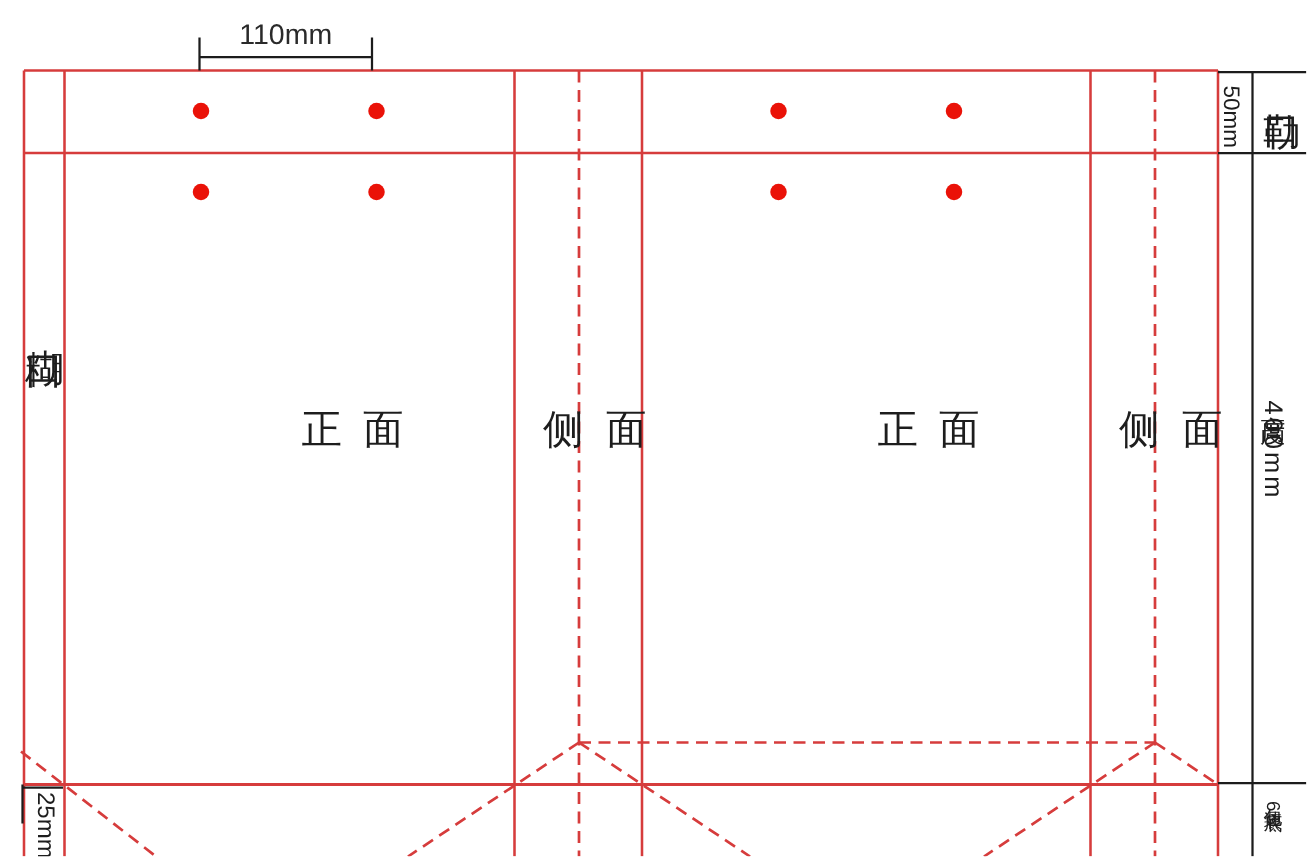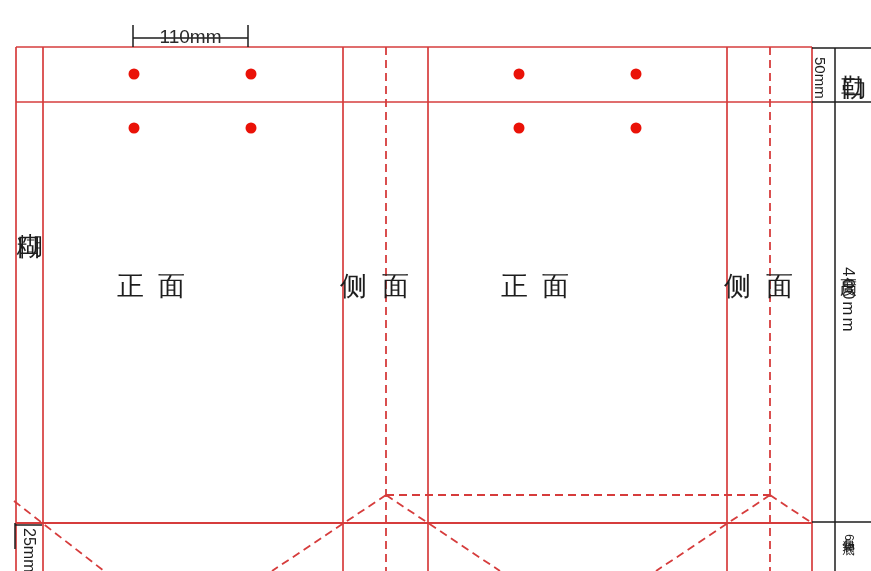--- a/index.html
+++ b/index.html
@@ -7,21 +7,21 @@
     position:relative; width:871px; height:571px; background:#ffffff;
     overflow:hidden; font-family:"Liberation Sans", sans-serif;
   }
   svg.dieline { position:absolute; left:0; top:0; }
   .red-solid  { stroke:var(--line,#d63c3c); stroke-width:1.7; fill:none; }
   .red-dash   { stroke:var(--line,#d63c3c); stroke-width:1.8; fill:none; stroke-dasharray:8 5; }
   .blk        { stroke:var(--dim,#1c1c1c);  stroke-width:1.5; fill:none; }
   .dot        { fill:var(--dot,#ea1208); }
   .lbl { position:absolute; color:#1d1d1d; white-space:nowrap; }
   .vtext { writing-mode:vertical-rl; text-orientation:mixed; line-height:1; }
-  .panel-lbl { font-size:27px; letter-spacing:14px; text-align:left; }
+  .panel-lbl { font-size:27px; letter-spacing:14px; text-align:right; }
   .dim-lbl { font-size:19px; color:#2a2a2a; }
 </style>
 </head>
 <body>
 
 <div class="canvas">
 
   <svg class="dieline" width="871" height="571" viewBox="0 0 871 571">
 
     <line class="red-solid" x1="16" y1="47" x2="16" y2="571"></line>
@@ -61,21 +61,21 @@
 
     <line class="blk" x1="835" y1="48" x2="835" y2="571"></line>
     <line class="blk" x1="812" y1="48" x2="871" y2="48"></line>
     <line class="blk" x1="812" y1="102" x2="871" y2="102"></line>
     <line class="blk" x1="812" y1="522" x2="871" y2="522"></line>
 
     <line class="blk" x1="15" y1="525" x2="42" y2="525"></line>
     <line class="blk" x1="15" y1="523" x2="15" y2="549"></line>
   </svg>
 
-  <div class="lbl dim-lbl" style="left:133px; top:26px; width:115px; text-align:center;">110mm</div>
+  <div class="lbl dim-lbl" style="left:133px; top:13px; width:115px; text-align:center;">110mm</div>
 
   <div class="lbl vtext" style="left:813px; top:53px; height:50px; font-size:15px; text-align:center;">50mm</div>
 
   <div class="lbl vtext" style="left:841px; top:55px; font-size:25px; letter-spacing:5px;">勒口</div>
 
   <div class="lbl vtext" style="left:840px; top:263px; font-size:17px; letter-spacing:2px;">高度400mm</div>
 
   <div class="lbl vtext" style="left:842px; top:528px; font-size:12.5px; letter-spacing:2px;">包装底65</div>
 
   <div class="lbl vtext" style="left:17px; top:213px; font-size:26px; letter-spacing:5px;">糊口</div>

